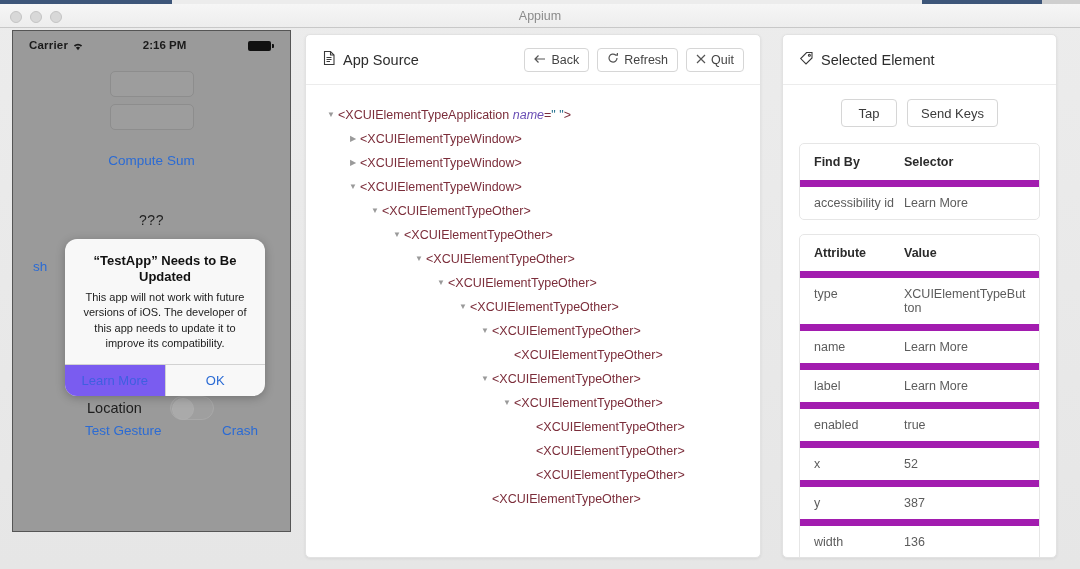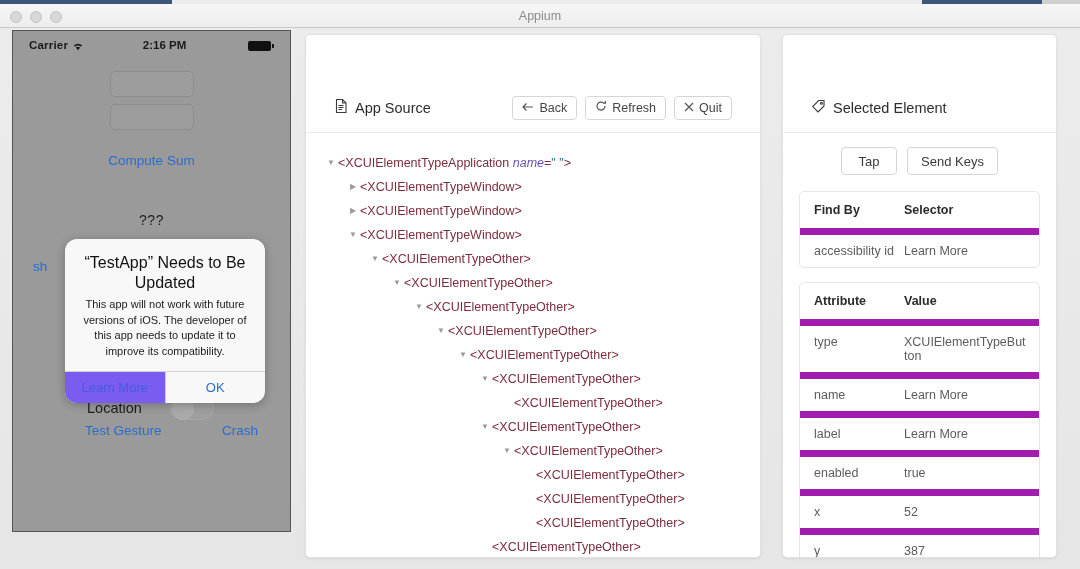--- a/index.html
+++ b/index.html
@@ -84,21 +84,21 @@
 
   
   .alert {
     position: absolute; left: 52px; top: 208px;
     width: 200px;
     background: #f8f8f8; border-radius: 12px;
     box-shadow: 0 2px 10px rgba(0,0,0,.25);
     overflow: hidden;
   }
   .alert-body { padding: 14px 14px 12px; text-align: center; }
-  .alert-title { font-size: 16px; font-weight: normal; color: #111; line-height: 1.25; }
+  .alert-title { font-size: 13px; font-weight: bold; color: #111; line-height: 1.25; }
   .alert-msg { font-size: 11px; color: #1c1c1c; line-height: 1.42; margin-top: 4px; }
   .alert-btns { display: flex; border-top: 1px solid #d2d2d2; }
   .alert-btn {
     flex: 1; text-align: center; padding: 8px 0;
     font-size: 13px; color: #2b6bd4;
   }
   .alert-btn.selected { background: #7a5cf0; color: #3f5fe0; }
   .alert-btn.divider { border-left: 1px solid #d2d2d2; }
 
   
@@ -106,21 +106,21 @@
     position: absolute; background: #fff;
     border: 1px solid #e2e2e2; border-radius: 5px;
     box-shadow: 0 1px 3px rgba(0,0,0,.07);
     overflow: hidden;
   }
   .panel-source { left: 305px; top: 34px; width: 456px; height: 524px; }
   .panel-sel    { left: 782px; top: 34px; width: 275px; height: 524px; }
 
   .panel-head {
     height: 50px; display: flex; align-items: center;
-    padding: 0 28px; border-bottom: 1px solid #ececec; margin-top: 48px;
+    padding: 0 16px; border-bottom: 1px solid #ececec;
   }
   .panel-title { font-size: 14.5px; color: #2d2d2d; display: flex; align-items: center; gap: 7px; }
   .head-actions { margin-left: auto; display: flex; gap: 8px; }
   .hbtn {
     display: flex; align-items: center; gap: 5px;
     height: 24px; padding: 0 9px;
     border: 1px solid #d6d6d6; border-radius: 4px;
     background: #fff; font-size: 12.5px; color: #444;
     cursor: pointer;
   }

